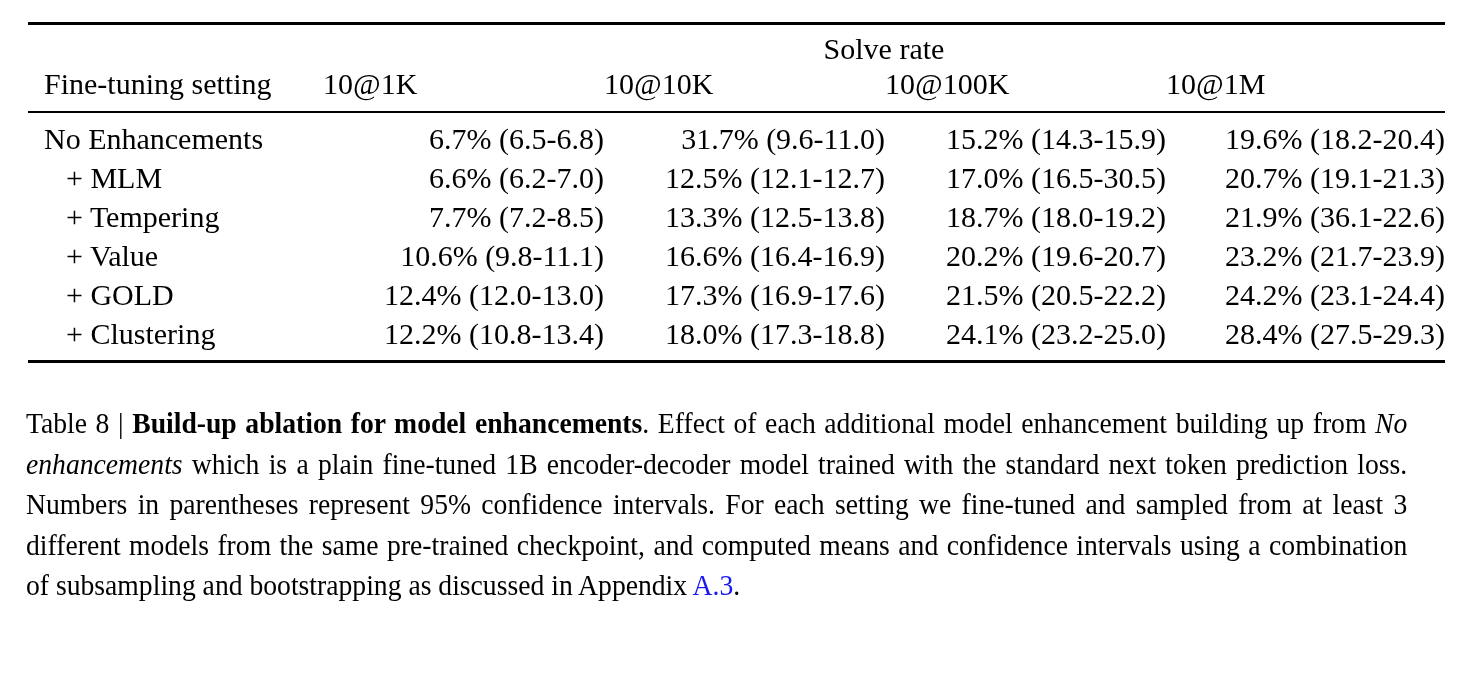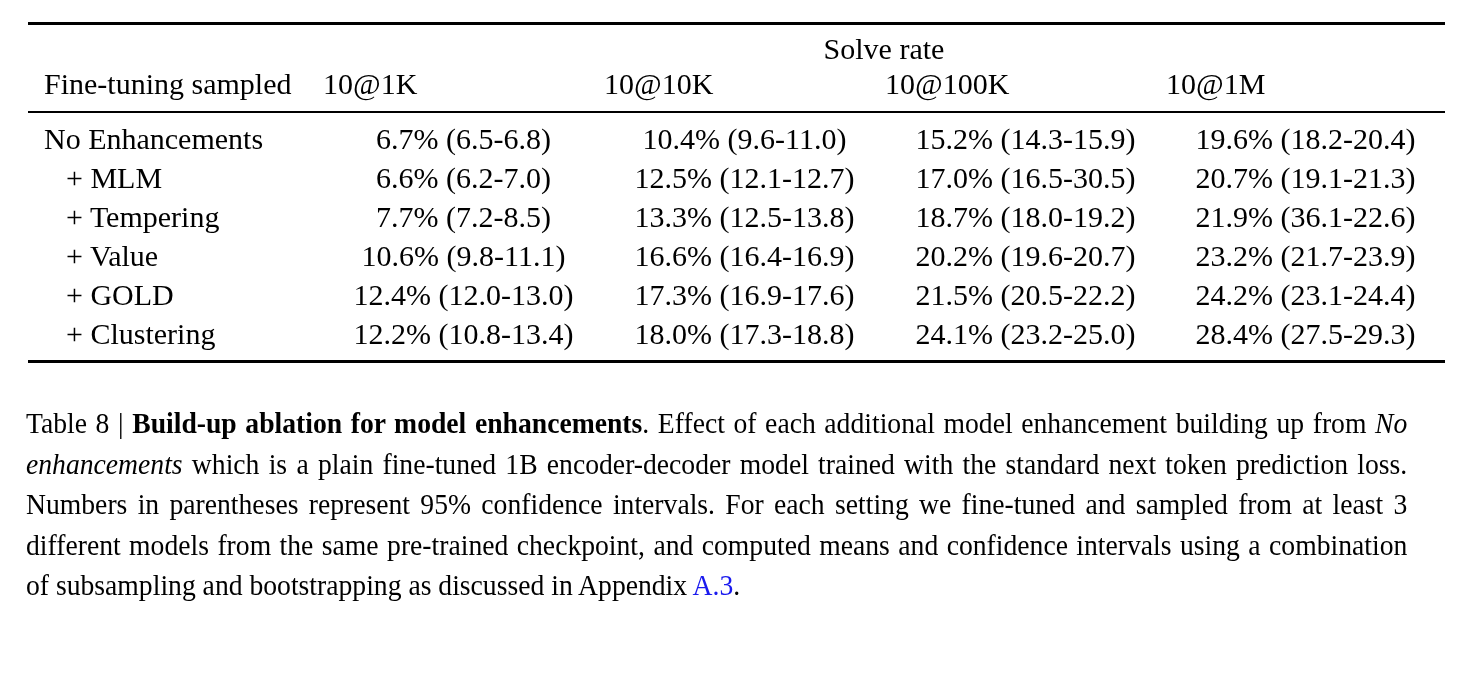--- a/index.html
+++ b/index.html
@@ -86,21 +86,21 @@
   }
   tr.col-head th.setting-head {
     text-align: left;
     padding-left: 16px;
   }
 
   tbody.body-rows tr td {
     font-size: 30px;
     line-height: 34px;
     padding: 2.5px 0;
-    text-align: center;
+    text-align: right;
     white-space: nowrap;
   }
   tbody.body-rows tr:first-child td {
     padding-top: 9px;
   }
   tbody.body-rows tr:last-child td {
     padding-bottom: 9px;
   }
   tbody.body-rows td.setting-cell {
     text-align: left;
@@ -145,35 +145,35 @@
       </colgroup>
       <thead>
         <tr class="rule-top">
           <td colspan="5"></td>
         </tr>
         <tr class="group-head">
           <th class="blank"></th>
           <th colspan="4">Solve rate</th>
         </tr>
         <tr class="col-head">
-          <th class="setting-head">Fine-tuning sampled</th>
+          <th class="setting-head">Fine-tuning setting</th>
           <th>10@1K</th>
           <th>10@10K</th>
           <th>10@100K</th>
           <th>10@1M</th>
         </tr>
         <tr class="rule-mid">
           <td colspan="5"></td>
         </tr>
       </thead>
       <tbody class="body-rows">
         <tr>
           <td class="setting-cell">No Enhancements</td>
           <td>6.7% (6.5-6.8)</td>
-          <td>10.4% (9.6-11.0)</td>
+          <td>31.7% (9.6-11.0)</td>
           <td>15.2% (14.3-15.9)</td>
           <td>19.6% (18.2-20.4)</td>
         </tr>
         <tr>
           <td class="setting-cell indented">+ MLM</td>
           <td>6.6% (6.2-7.0)</td>
           <td>12.5% (12.1-12.7)</td>
           <td>17.0% (16.5-30.5)</td>
           <td>20.7% (19.1-21.3)</td>
         </tr>

